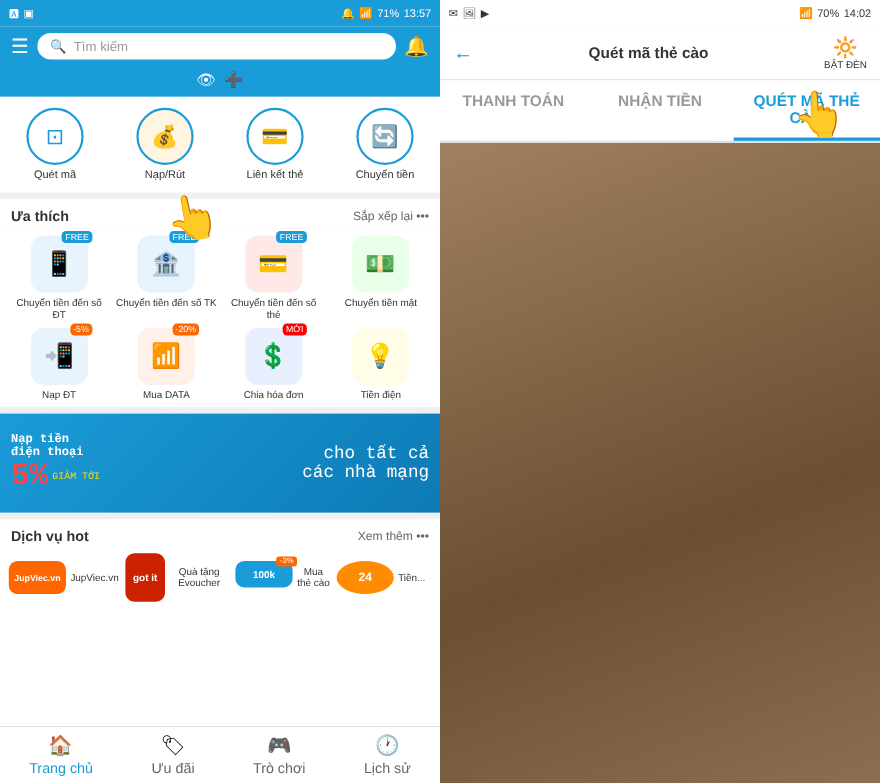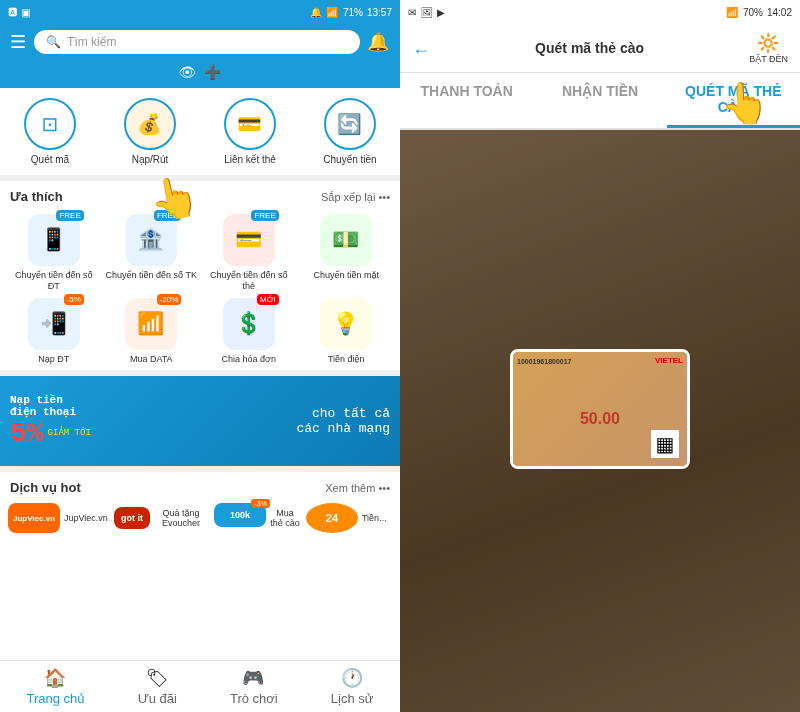--- a/index.html
+++ b/index.html
@@ -519,40 +519,40 @@
     <div class="banner-section">
       <div style="display:flex;align-items:center;justify-content:center;width:100%;padding:0 10px;z-index:2;position:relative;font-family:Liberation Mono, monospace;">
         <div style="flex:1;">
           <div style="color:white;font-size:11px;font-weight:bold;">Nạp tiền</div>
           <div style="color:white;font-size:11px;font-weight:bold;">điện thoại</div>
           <div style="display:flex;align-items:center;gap:4px;">
             <div class="banner-big">5%</div>
             <div style="color:#ffdd00;font-size:9px;">GIẢM TỚI</div>
           </div>
         </div>
-        <div style="color:white;font-size:13px;text-align:right;flex:1;">
+        <div style="color:white;font-size:16px;text-align:right;flex:1;">
           cho tất cả<br>các nhà mạng
         </div>
       </div>
     </div>
 
     <div class="hot-services">
       <div class="hot-header">
         <span class="section-title">Dịch vụ hot</span>
         <span class="section-action">
           <span>Xem thêm</span> •••
         </span>
       </div>
       <div class="hot-grid">
         <div class="hot-item">
           <div class="hot-icon" style="background:#ff6600;width:52px;height:30px;font-size:8px;">JupViec.vn</div>
           <span class="hot-label">JupViec.vn</span>
         </div>
         <div class="hot-item">
-          <div class="hot-icon" style="background:#cc2200;width:52px;height:22px;font-size:9px;">got it</div>
+          <div class="hot-icon" style="background:#cc2200;width:52px;height:44px;font-size:9px;">got it</div>
           <span class="hot-label">Quà tặng Evoucher</span>
         </div>
         <div class="hot-item">
           <div style="position:relative;width:52px;height:30px;">
             <div class="hot-icon" style="background:#1a9cd8;width:52px;height:24px;font-size:9px;">100k</div>
             <span style="position:absolute;top:-4px;right:-4px;background:#ff6600;color:white;font-size:7px;padding:1px 3px;border-radius:3px;">-3%</span>
           </div>
           <span class="hot-label">Mua thẻ cào</span>
         </div>
         <div class="hot-item">
@@ -618,32 +618,20 @@
         <span>NHẬN TIỀN</span>
       </div>
       <div class="tab-item active">
         <span>QUÉT MÃ THẺ CÀO</span>
       </div>
     </div>
 
     <div class="camera-view">
       <div class="camera-bg"></div>
 
-      <div class="scan-frame">
-        <div class="card-inside">
-          <div class="card-number" style="font-size:7px;position:absolute;top:6px;left:4px;color:#333;">
-            <span>10001961800017</span>
-          </div>
-          <div style="position:absolute;top:4px;right:4px;font-size:8px;font-weight:bold;color:#cc0000;">VIETEL</div>
-          <div class="card-big-num">
-            <span>50.0</span>0
-          </div>
-          <div class="card-qr">▦</div>
-        </div>
-      </div>
 
       <div class="scan-bottom-info">
         <div class="scan-main-title">Quét thẻ cào</div>
         <div class="scan-sub-text">Đặt thẻ cào của bạn vào vị trí khung để quét thẻ. Chỉ hỗ trợ thẻ Viettel.</div>
       </div>
     </div>
   </div>
 
   <div class="hand-cursor-right">👆</div>
 </div>

